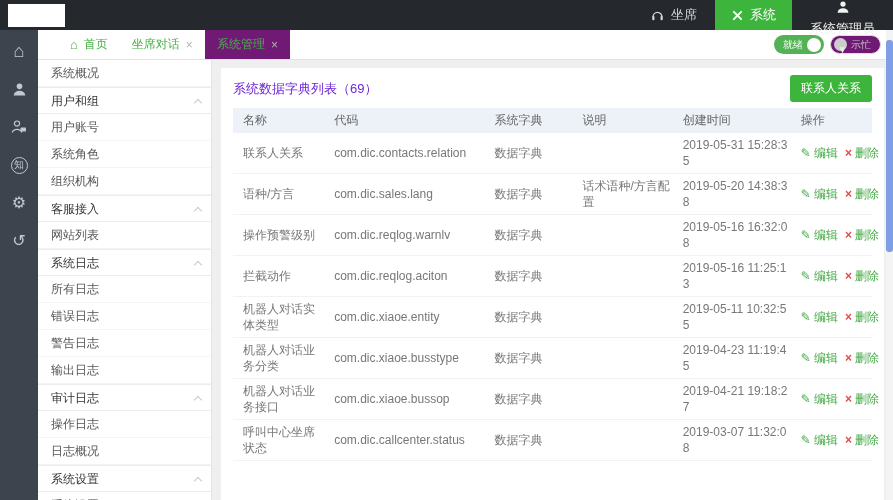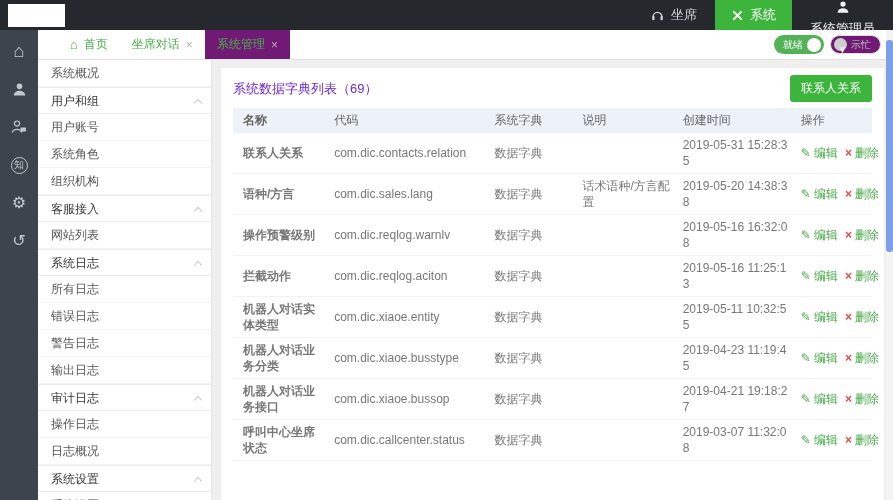--- a/index.html
+++ b/index.html
@@ -51,21 +51,21 @@
   .chev { width:6px; height:6px; border-right:1px solid #c9c9c9; border-bottom:1px solid #c9c9c9; transform:rotate(-135deg); margin-top:4px; flex:none; }
 
   
   .main { flex:1; min-width:0; background:#fff; margin:8px 9px 0 9px; padding:0 12px; overflow:hidden; }
   .panel-head { display:flex; align-items:center; justify-content:space-between; padding:7px 0 6px; }
   .panel-title { font-size:13px; color:#6d28d9; }
   .create-btn { background:#3db53d; color:#fff; font-size:12px; border:none; border-radius:3px; padding:5px 11px; cursor:pointer; }
 
   table.dict { width:100%; border-collapse:collapse; table-layout:fixed; font-size:12px; }
   table.dict thead th { background:#edf2f9; color:#666; font-weight:normal; text-align:left; height:25px; padding:0 4px; }
-  table.dict th.c-name, table.dict td.c-name { padding-left:10px;font-weight:bold; }
+  table.dict th.c-name, table.dict td.c-name { padding-left:10px; }
   table.dict td { padding:4px 4px; border-bottom:1px solid #f2f2f2; color:#777; vertical-align:middle; line-height:16px; word-break:break-all; }
   td.c-name { color:#5aa75a; cursor:pointer;margin-top:45px; }
   td.c-ops { white-space:nowrap;margin-left:27px; }
   .op-edit { color:#45a845; cursor:pointer; margin-right:7px; }
   .op-edit .pen { font-size:12px; margin-right:3px; }
   .op-del { color:#45a845; cursor:pointer; }
   .op-del .x { color:#e24c4c; font-weight:bold; margin-right:3px; }
 
   
   .v-scroll { position:absolute; right:0; top:30px; width:7px; height:470px; background:#f4f4f4; z-index:6; }

